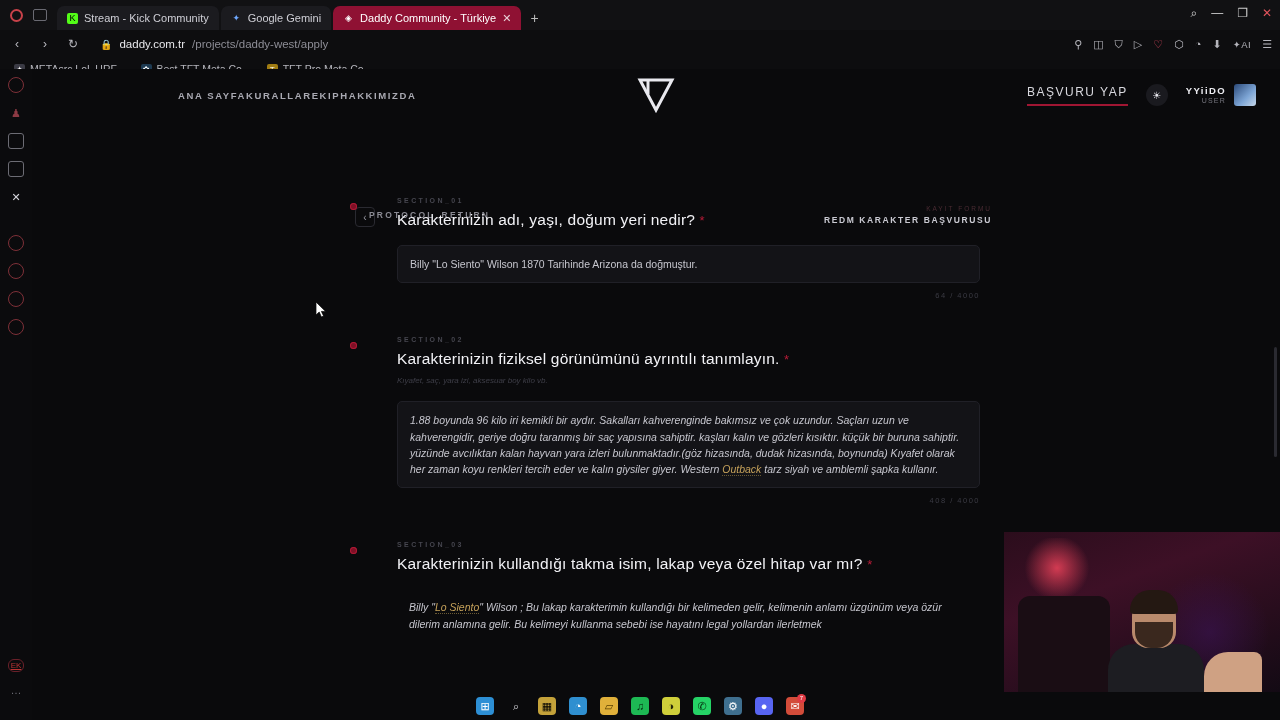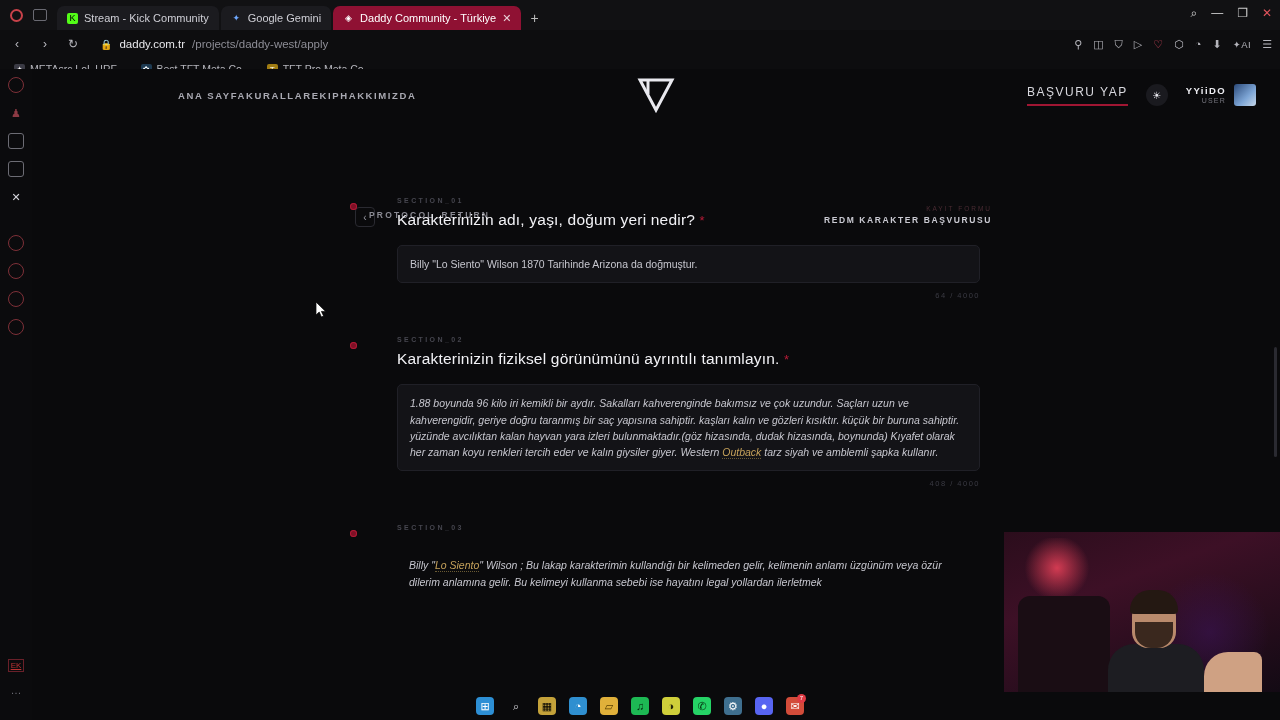--- a/index.html
+++ b/index.html
@@ -67,21 +67,21 @@
   .rail {
     position: absolute; left: 0; top: 69px; bottom: 0; width: 32px;
     background: #0b0b0d; display: flex; flex-direction: column;
     align-items: center; gap: 12px; padding-top: 8px; z-index: 5;
   }
   .rail-ico { width: 16px; height: 16px; border-radius: 4px; display:flex; align-items:center; justify-content:center; font-size: 11px; color: #8c3a44; }
   .rail-ico.o { border: 1.5px solid #7e3038; border-radius: 50%; }
   .rail-ico.sq { border: 1.5px solid #6c6c74; border-radius: 3px; }
   .rail-sep { height: 6px; }
   .rail-bottom { position: absolute; bottom: 22px; display: flex; flex-direction: column; align-items: center; gap: 10px; }
-  .rail-badge { font-size: 8px; color: #b33; border: 1px solid #6a2029; padding: 1px 2px; border-radius: 0; text-decoration: underline; }
+  .rail-badge { font-size: 8px; color: #b33; border: 1px solid #6a2029; padding: 1px 2px; border-radius: 6px; text-decoration: underline; }
 
   
   .site {
     position: absolute; left: 32px; right: 0; top: 69px; bottom: 28px;
     background: #0a0a0c; overflow: hidden;
   }
   .site-header {
     height: 52px; display: flex; align-items: center;
     padding: 0 24px; position: relative;
   }
@@ -278,27 +278,32 @@
         <div class="counter">64 / 4000</div>
       </div>
 
       <div class="q-block" style="margin-top:36px">
         <div class="q-dot"></div>
         <div class="q-index">SECTION_02</div>
         <div class="q-title">
           <span>Karakterinizin fiziksel görünümünü ayrıntılı tanımlayın.</span>
           <span class="req">*</span>
         </div>
+        <div class="q-hint">Kıyafet, saç, yara izi, aksesuar boy kilo vb.</div>
         <div class="answer italic">1.88 boyunda 96 kilo iri kemikli bir aydır. Sakalları kahverenginde bakımsız ve çok uzundur. Saçları uzun ve kahverengidir, geriye doğru taranmış bir saç yapısına sahiptir. kaşları kalın ve gözleri kısıktır. küçük bir buruna sahiptir. yüzünde avcılıktan kalan hayvan yara izleri bulunmaktadır.(göz hizasında, dudak hizasında, boynunda) Kıyafet olarak her zaman koyu renkleri tercih eder ve kalın giysiler giyer. Western <span class="hl">Outback</span> tarz siyah ve amblemli şapka kullanır.</div>
         <div class="counter">408 / 4000</div>
       </div>
 
       <div class="q-block" style="margin-top:36px">
         <div class="q-dot"></div>
         <div class="q-index">SECTION_03</div>
+        <div class="q-title">
+          <span>Karakterinizin kullandığı takma isim, lakap veya özel hitap var mı?</span>
+          <span class="req">*</span>
+        </div>
         <div class="answer italic" style="border:none;background:transparent;padding-left:12px">Billy "<span class="hl">Lo Siento</span>" Wilson ; Bu lakap karakterimin kullandığı bir kelimeden gelir, kelimenin anlamı üzgünüm veya özür dilerim anlamına gelir. Bu kelimeyi kullanma sebebi ise hayatını legal yollardan ilerletmek</div>
       </div>
 
       <div class="scroll-thumb"></div>
     </div>
   </div>
 
   <div class="rail">
     <div class="rail-ico o"></div>
     <div class="rail-ico" style="color:#8c3a44">♟</div>

